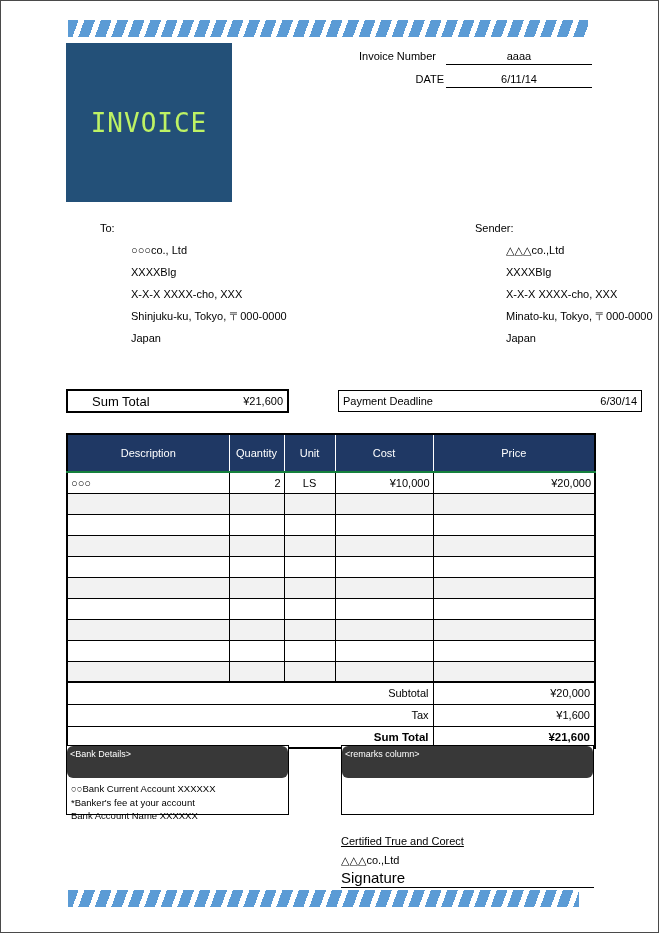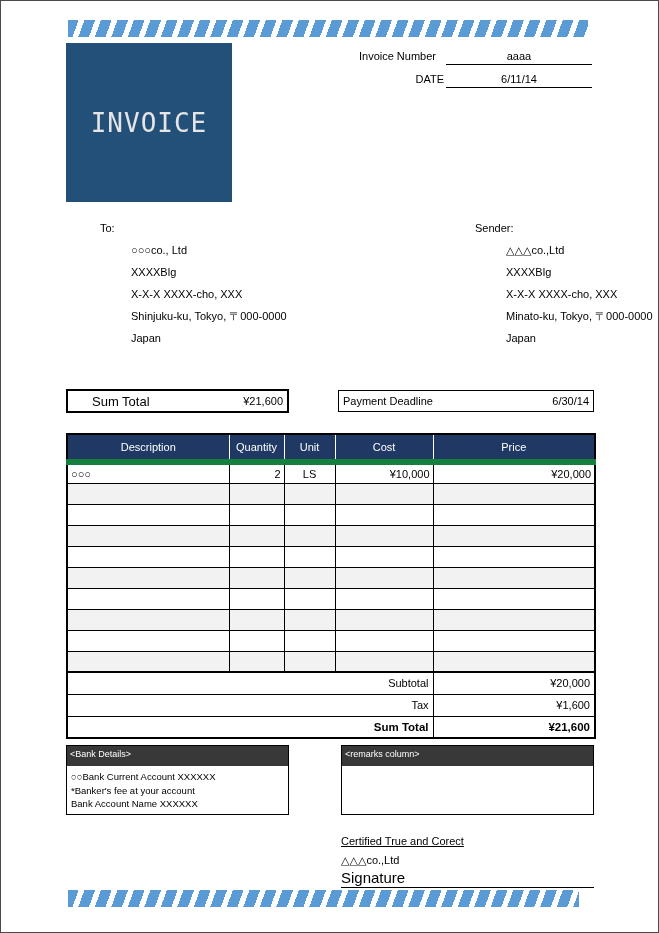--- a/index.html
+++ b/index.html
@@ -12,57 +12,57 @@
   *{box-sizing:border-box;margin:0;padding:0;}
   html,body{width:659px;height:933px;background:#fff;}
   body{font-family:"Liberation Sans","DejaVu Sans",sans-serif;color:#000;}
   .page{position:absolute;left:0;top:0;width:659px;height:933px;border:1px solid #4a4a4a;background:#fff;overflow:hidden;}
 
   .stripe{position:absolute;height:17px;background:repeating-linear-gradient(110deg,var(--stripe-blue) 0 10px,#ffffff 10px 15.5px);}
   .stripe.top{left:67px;top:19px;width:520px;}
   .stripe.bottom{left:67px;top:889px;width:511px;}
 
   .invoice-block{position:absolute;left:65px;top:42px;width:166px;height:159px;background:var(--invoice-block);display:flex;align-items:center;justify-content:center;}
-  .invoice-title{color:#e5e5e5;font-family:"DejaVu Sans Mono","Liberation Mono",monospace;font-size:26px;letter-spacing:1px;}
+  .invoice-title{color:#bef264;font-family:"DejaVu Sans Mono","Liberation Mono",monospace;font-size:26px;letter-spacing:1px;}
 
   .meta-label{position:absolute;width:143px;text-align:right;font-size:11px;line-height:16px;}
   .meta-value{position:absolute;left:445px;width:146px;text-align:center;font-size:11px;line-height:16px;border-bottom:1px solid #000;height:17px;}
   .meta-label.r1{left:292px;top:47px;}
   .meta-value.r1{top:47px;}
   .meta-label.r2{left:300px;top:70px;}
   .meta-value.r2{top:70px;}
 
   .address{position:absolute;top:216px;font-size:11px;}
   .address div{line-height:22px;white-space:nowrap;margin-left:31px;}
   .address.to{left:68px;}
   .address.sender{left:443px;}
 
   .sumtotal-box{position:absolute;left:65px;top:388px;width:223px;height:24px;border:2.5px solid #000;display:flex;align-items:center;background:#fff;}
   .sumtotal-box .lbl{flex:1;font-size:13px;padding-left:24px;}
   .sumtotal-box .val{font-size:11px;padding-right:4px;}
 
-  .deadline-box{position:absolute;left:337px;top:389px;width:256px;height:22px;border:1px solid #000;display:flex;align-items:center;background:#fff;}
+  .deadline-box{position:absolute;left:337px;top:389px;width:304px;height:22px;border:1px solid #000;display:flex;align-items:center;background:#fff;}
   .deadline-box .lbl{flex:1;font-size:11px;padding-left:4px;}
   .deadline-box .val{font-size:11px;padding-right:4px;}
 
   table.items{position:absolute;left:65px;top:432px;width:528px;border-collapse:collapse;table-layout:fixed;border:2px solid #000;}
-  .items th{background:var(--table-header);color:#fff;font-weight:normal;font-size:11px;height:28px;border-left:1px solid #fff;border-bottom:6px solid #15803d;text-align:center;}
+  .items th{background:var(--table-header);color:#fff;font-weight:normal;font-size:11px;height:38px;border-left:1px solid #fff;border-bottom:2px solid #15803d;text-align:center;}
   .items th:first-child{border-left:none;}
   .items tbody.items-body td{border:1px solid #000;height:21px;font-size:11px;padding:0 3px;white-space:nowrap;overflow:hidden;}
   .items tbody.items-body tr.band td{background:var(--alt-row);}
   .items tbody.items-body tr:last-child td{border-bottom:2px solid #000;}
   .items tbody.totals-body td{border:1px solid #000;height:22px;font-size:11px;padding:0 4px;background:#fff;}
   .items tbody.totals-body td.total-label{text-align:right;}
   .items tbody.totals-body td.total-value{text-align:right;}
   .items tbody.totals-body tr.bold td{font-weight:bold;font-size:11.5px;}
 
   .info-box{position:absolute;top:744px;height:70px;border:1px solid #000;background:#fff;}
   .info-box.bank{left:65px;width:223px;}
   .info-box.remarks{left:340px;width:253px;}
-  .info-box .bar{height:20px;background:var(--section-header-bar);color:#fff;font-size:9px;line-height:16px;padding-left:3px;}
+  .info-box .bar{height:32px;background:var(--section-header-bar);color:#fff;font-size:9px;line-height:16px;padding-left:3px;border-radius:6px;}
   .info-box .body{padding:4px 4px 0 4px;}
   .info-box .body div{font-size:9.5px;line-height:13.5px;white-space:nowrap;}
 
   .certified{position:absolute;left:340px;top:830px;width:253px;}
   .certified .title{font-size:11px;line-height:20px;text-decoration:underline;}
   .certified .company{font-size:11px;line-height:19px;}
   .certified .signature{font-size:15px;line-height:15px;border-bottom:1.5px solid #000;padding-bottom:2px;width:100%;}
 </style>
 </head>
 <body>

